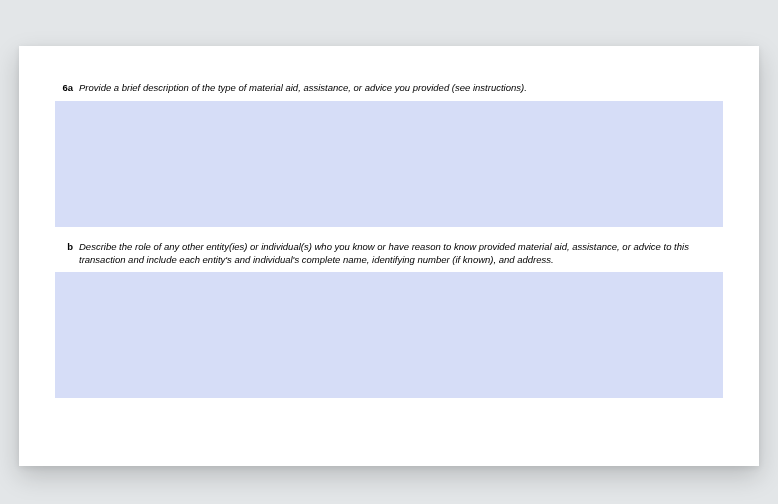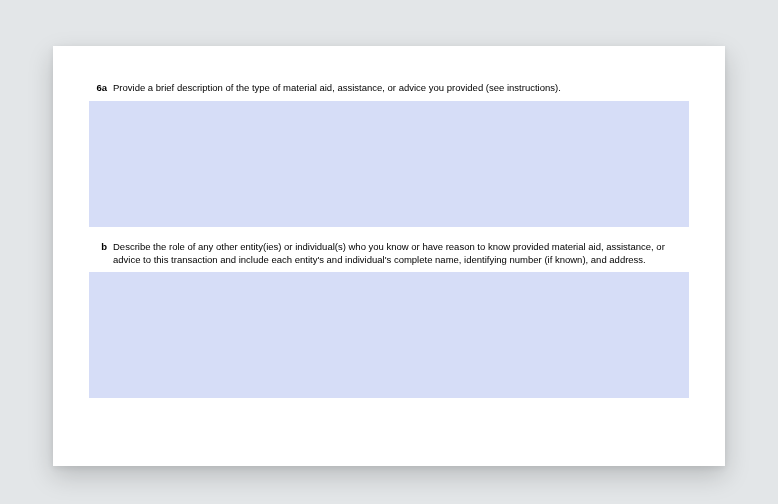--- a/index.html
+++ b/index.html
@@ -6,21 +6,21 @@
   html, body { width: 778px; height: 504px; }
   body {
     background: #e3e6e8;
     font-family: Arial, Helvetica, sans-serif;
     display: flex;
     align-items: flex-start;
     justify-content: center;
     padding-top: 46px;
   }
   .page {
-    width: 672px;
+    width: 740px;
     height: 420px;
     background: #ffffff;
     box-shadow: 0 10px 24px rgba(0,0,0,0.18), 0 2px 6px rgba(0,0,0,0.08);
     padding: 36px 36px 20px 36px;
     position: relative;
   }
   .question { margin-bottom: 10px; }
   .prompt-line {
     display: flex;
     align-items: flex-start;
@@ -29,21 +29,21 @@
     line-height: 1.35;
     color: #000;
     margin-bottom: 6px;
   }
   .item-num {
     font-weight: 700;
     min-width: 18px;
     text-align: right;
     flex-shrink: 0;
   }
-  .prompt-text { flex: 1; }
+  .prompt-text { flex: 1; font-style: italic; }
   .answer-box {
     width: 100%;
     height: 126px;
     background: #d6ddf7;
     border: none;
     outline: none;
     resize: none;
     font-family: Arial, Helvetica, sans-serif;
     font-size: 10px;
     padding: 6px;

